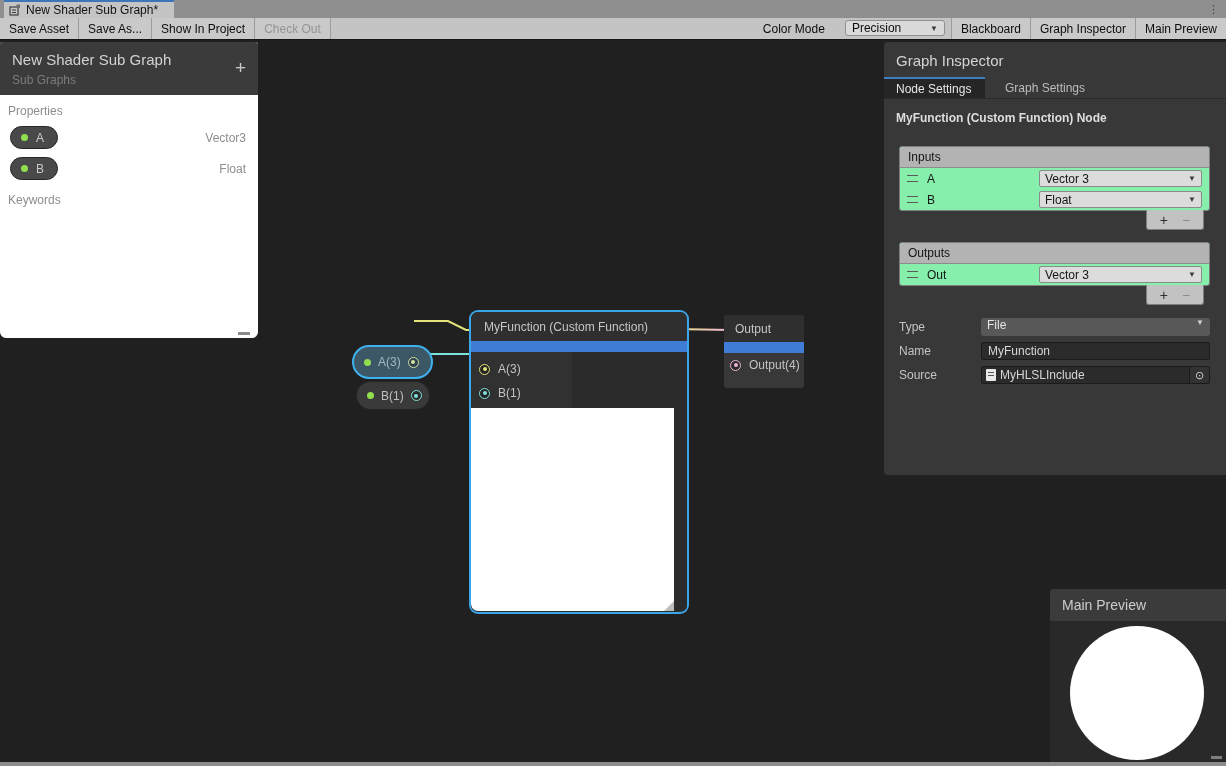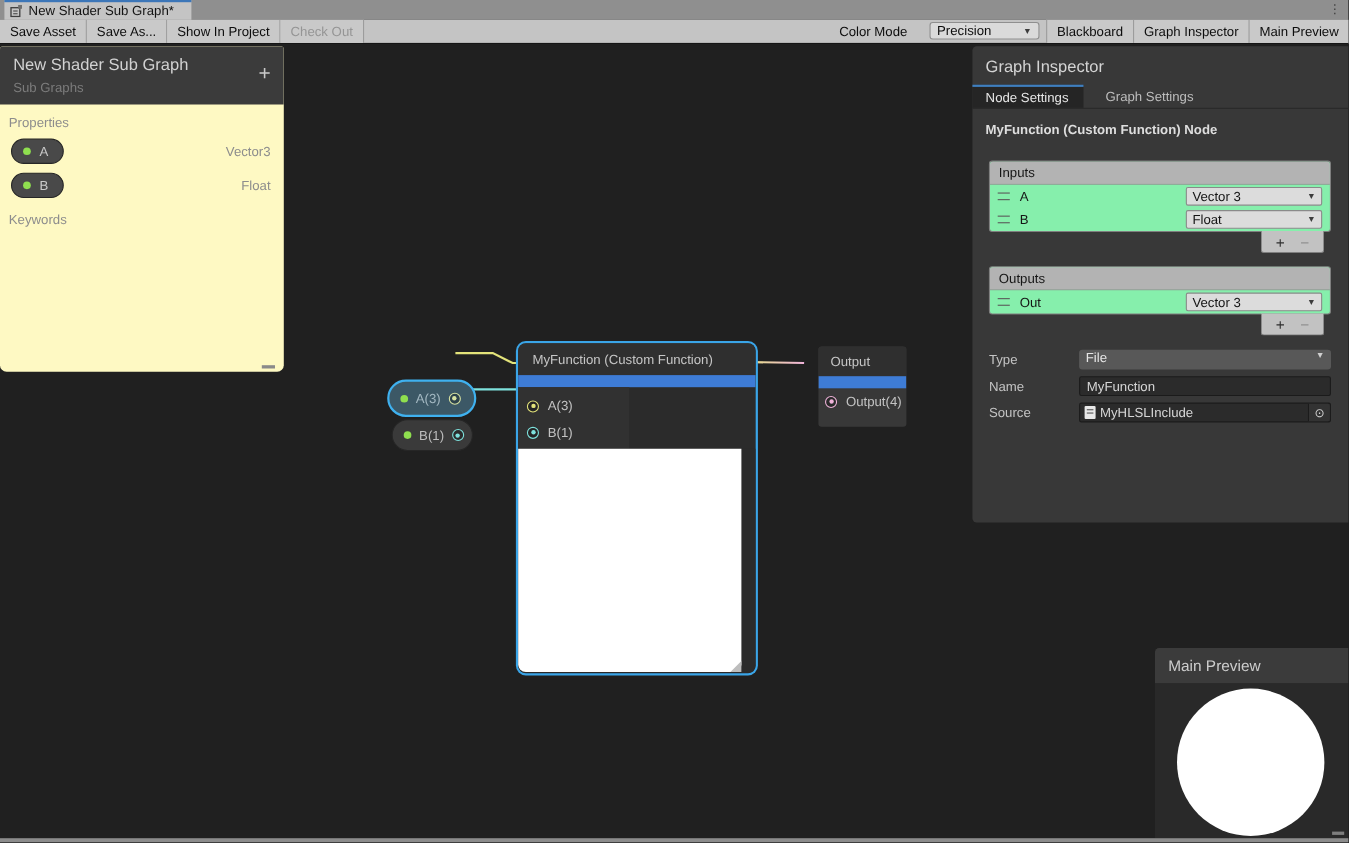--- a/index.html
+++ b/index.html
@@ -61,26 +61,26 @@
   .myfn-ports { display:flex; height:56px; }
   .myfn-in { width:101px; background:#313131; padding-top:5px; }
   .myfn-out { flex:1; background:#3c3c3c; padding-top:5px; }
   .port-row { height:24px; display:flex; align-items:center; gap:8px; padding:0 8px; color:#c3c3c3; font-size:12px; }
   .port-row.out { justify-content:flex-end; }
   .myfn-preview { height:203px; background:#2b2b2b; position:relative; }
   .preview-white { position:absolute; left:0; top:0; width:203px; height:100%; background:#ffffff; border-radius:0 0 7px 7px; }
   .preview-fold { position:absolute; right:13px; bottom:0; width:0; height:0; border-left:10px solid transparent; border-bottom:10px solid #bdbdbd; }
 
   
-  .node-output { left:744px; top:274px; width:80px; height:73px; background:#383838; border-radius:3px; overflow:hidden; }
+  .node-output { left:724px; top:274px; width:80px; height:73px; background:#383838; border-radius:3px; overflow:hidden; }
   .node-output .node-title { height:27px; padding:0 11px; }
   .node-output .port-row { padding:0 6px; }
 
   
-  .blackboard { position:absolute; left:0; top:42px; width:258px; height:296px; background:#fef9c3; border-radius:3px 3px 6px 6px; overflow:hidden; }
+  .blackboard { position:absolute; left:0; top:42px; width:258px; height:296px; background:#ffffff; border-radius:3px 3px 6px 6px; overflow:hidden; }
   .bb-header { background:#3b3b3b; padding:9px 12px 8px 12px; position:relative; }
   .bb-title { font-size:15px; color:#d2d2d2; }
   .bb-sub { font-size:12px; color:#7c7c7c; margin-top:5px; }
   .bb-plus { position:absolute; right:12px; top:16px; font-size:19px; color:#c9c9c9; line-height:19px; }
   .bb-section { font-size:12px; color:#8d8d8d; padding:9px 8px 4px 8px; }
   .bb-row { display:flex; align-items:center; justify-content:space-between; padding:4px 12px 4px 10px; }
   .bb-pill { display:flex; align-items:center; gap:8px; background:#494949; border:1px solid #262626; border-radius:12px; height:23px; padding:0 13px 0 10px; color:#c9c9c9; font-size:12px; }
   .bb-type { color:#8d8d8d; font-size:12px; }
   .bb-resize { position:absolute; right:8px; bottom:3px; width:12px; height:3px; background:#8a8a8a; }
 
@@ -92,21 +92,21 @@
   .gi-tab.active { background:#252525; color:#e6e6e6; width:101px; border-top:2px solid #3f7fbf; }
   .gi-tab.inactive { color:#bdbdbd; padding-left:20px; }
   .gi-heading { padding:12px 12px 10px 12px; font-weight:bold; font-size:12px; color:#dedede; }
 
   .rl-box { margin:11px 16px 0 15px; background:#86efac; border:1px solid #7f7f7f; border-radius:3px; }
   .rl-head { padding:3px 8px; font-size:12px; color:#151515; background:#b3b3b3; border-bottom:1px solid #8c8c8c; border-radius:3px 3px 0 0; }
   .rl-row { height:21px; display:flex; align-items:center; padding:0 7px; }
   .rl-handle { width:11px; flex:none; }
   .rl-handle:before { content:""; display:block; border-top:1px solid #5a5a5a; border-bottom:1px solid #5a5a5a; height:5px; }
   .rl-name { margin-left:9px; color:#151515; font-size:12px; flex:1; }
-  .rl-select { width:124px; height:17px; background:#dcdcdc; border:1px solid #8a8a8a; border-radius:2px;
+  .rl-select { width:163px; height:17px; background:#dcdcdc; border:1px solid #8a8a8a; border-radius:2px;
     display:flex; align-items:center; justify-content:space-between; padding:0 5px; color:#141414; font-size:12px; }
   .rl-select .arrow, .dk-select .arrow { font-size:8px; }
   .rl-select .arrow { color:#3c3c3c; }
   .rl-footer { height:20px; width:58px; margin:-1px 22px 0 auto; background:#c2c2c2; border:1px solid #7f7f7f; border-top:none; border-radius:0 0 3px 3px;
     display:flex; align-items:center; justify-content:center; gap:14px; font-size:14px; }
   .rl-footer .plus { color:#2e2e2e; } .rl-footer .minus { color:#8d8d8d; }
 
   .fieldrow { display:flex; align-items:center; padding:3px 16px 3px 15px; }
   .f-label { width:82px; color:#c4c4c4; font-size:12px; flex:none; }
   .dk-select { flex:1; height:18px; background:#585858; border-radius:3px; display:flex; align-items:flex-start; justify-content:space-between; padding:0 6px; color:#e6e6e6; font-size:12px; }

